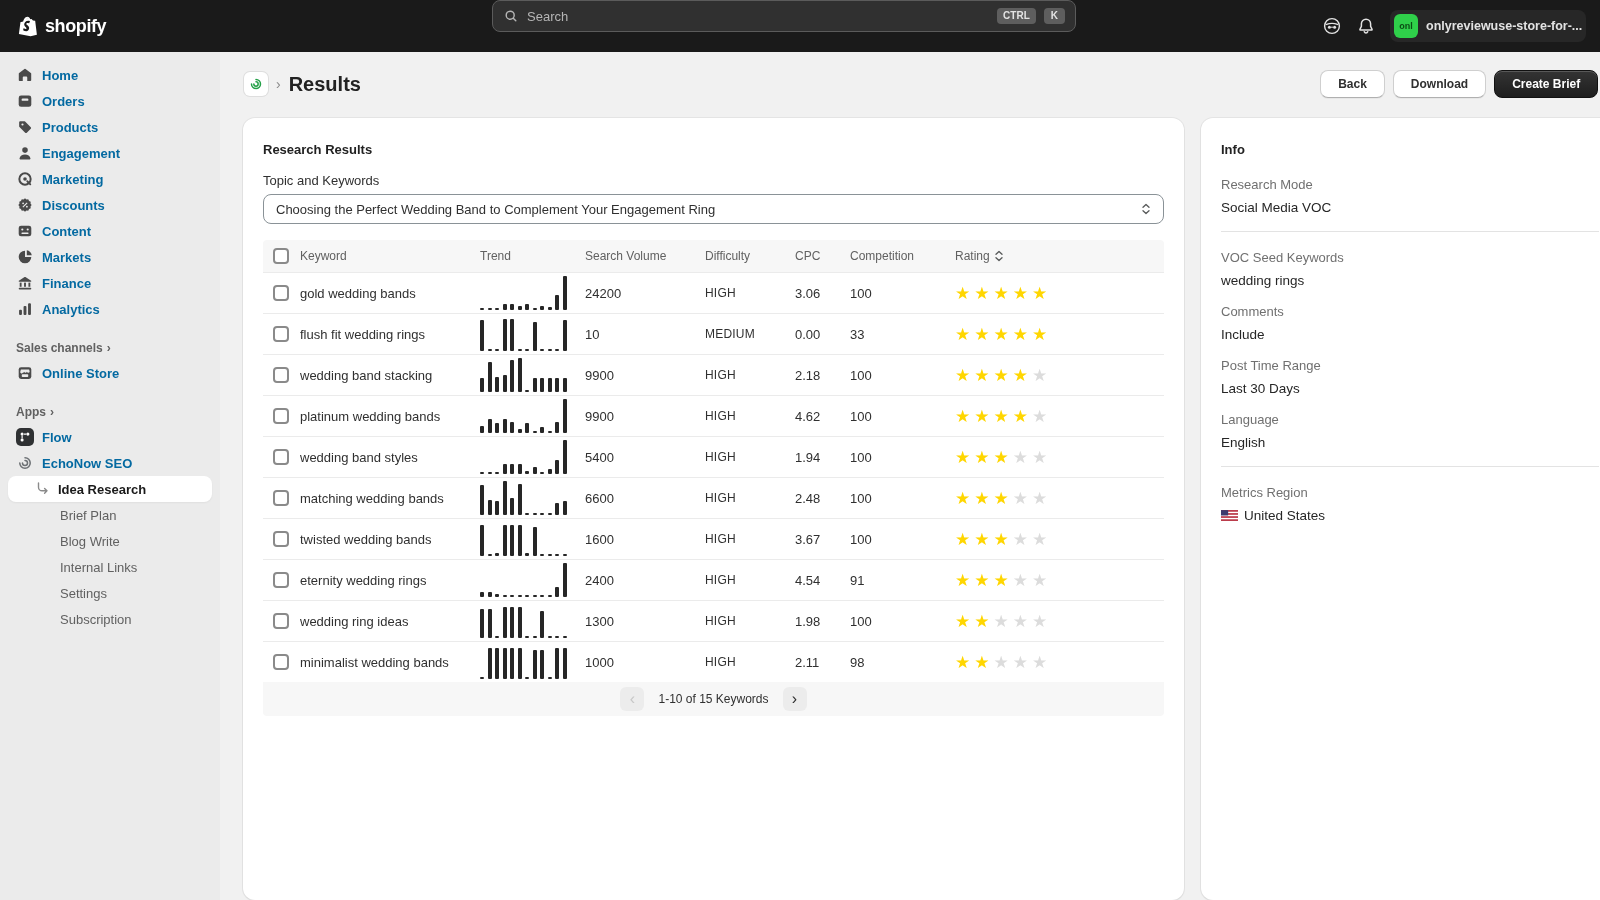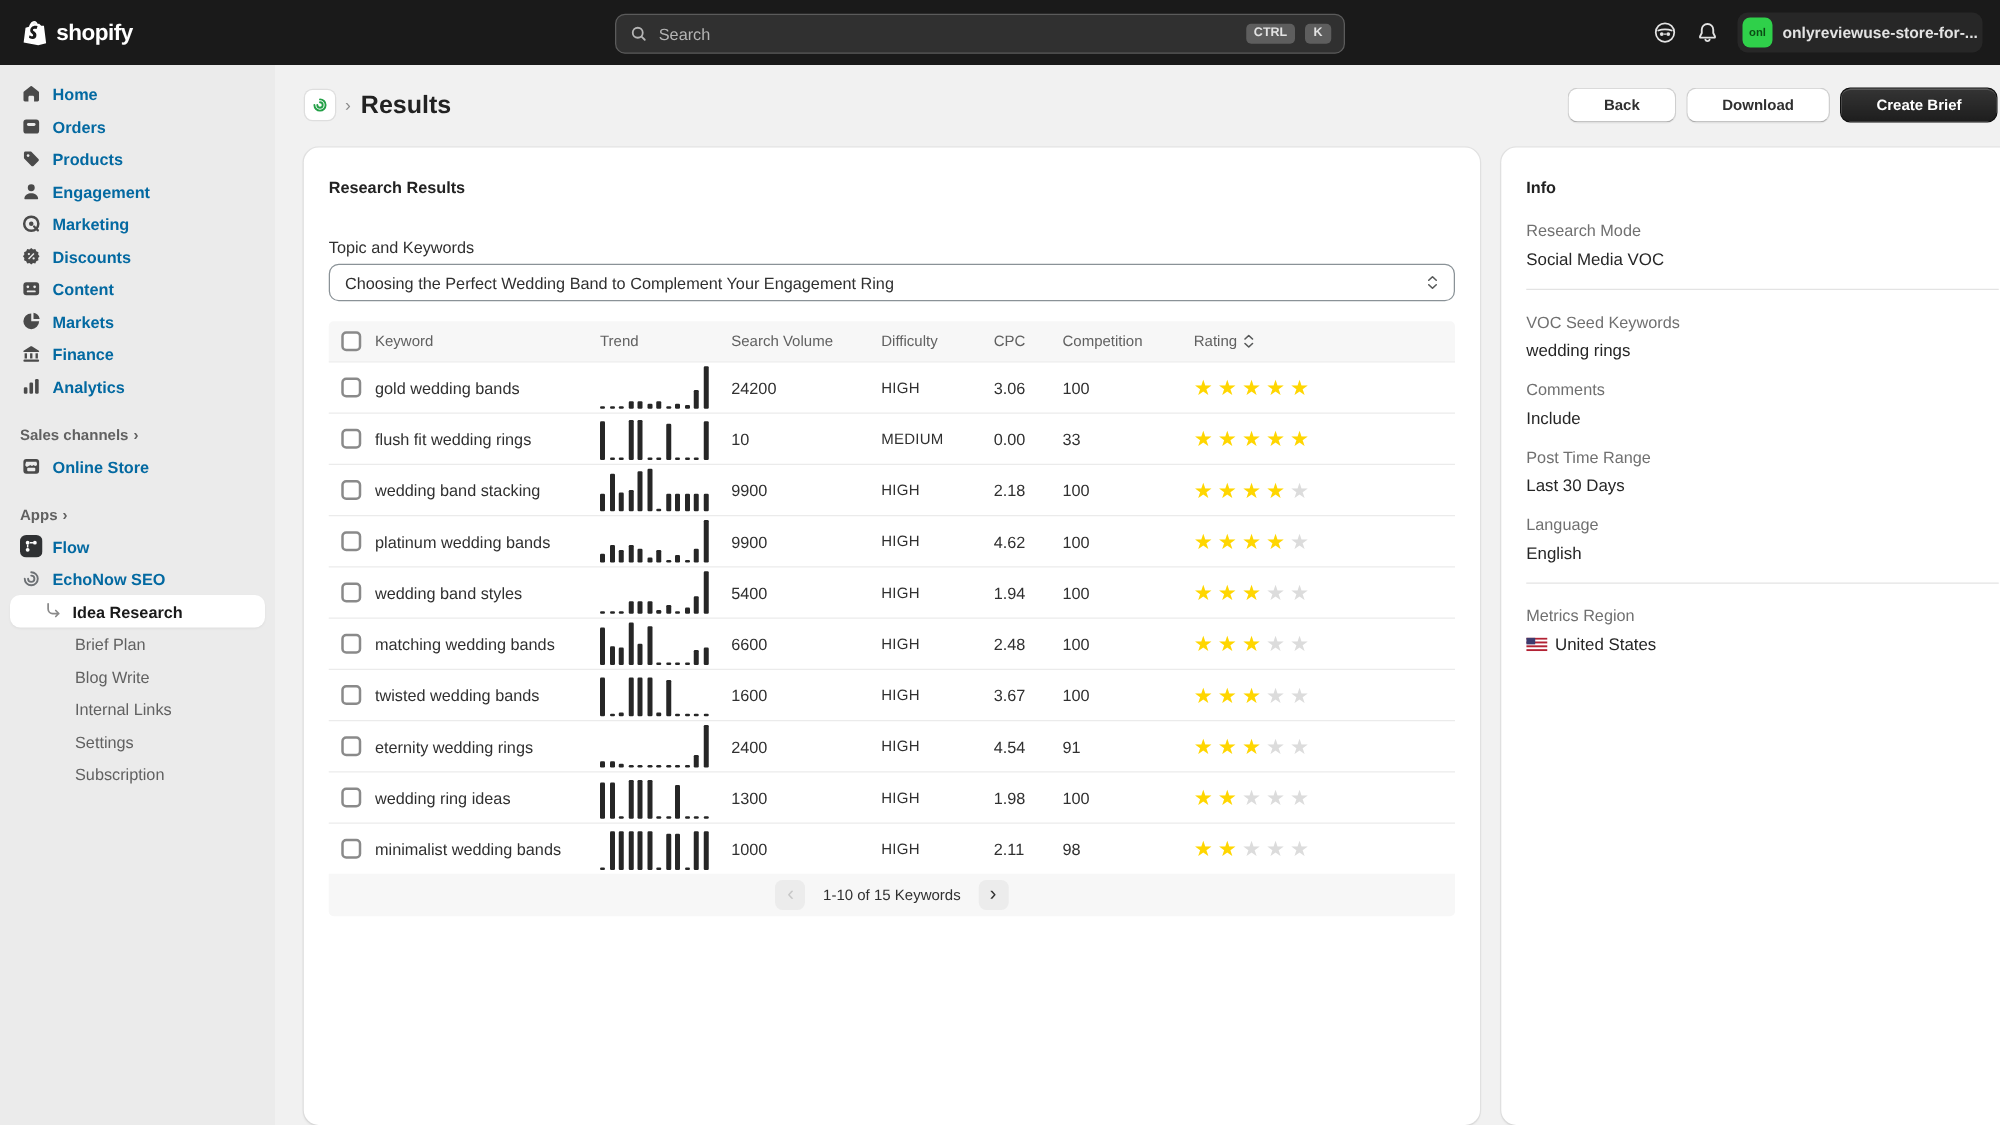--- a/index.html
+++ b/index.html
@@ -3,21 +3,21 @@
 <meta charset="utf-8">
 <style>
   * { margin:0; padding:0; box-sizing:border-box; }
   html,body { width:1600px; height:900px; overflow:hidden; }
   body { font-family:"Liberation Sans", sans-serif; background:#f1f1f1; color:#303030; }
 
   
   .topbar { position:relative; height:52px; background:#1a1a1a; display:flex; align-items:center; padding:0 16px; }
   .logo { display:flex; align-items:center; gap:5px; cursor:pointer; }
   .logo-text { color:#fff; font-size:18px; font-weight:700; letter-spacing:-0.4px; }
-  .searchbox { position:absolute; left:492px; top:11px; width:584px; height:32px; background:#303030; border:1px solid #5b5b5b; border-radius:8px; display:flex; align-items:center; padding:0 10px; gap:8px; cursor:text; }
+  .searchbox { position:absolute; left:492px; top:0; width:584px; height:32px; background:#303030; border:1px solid #5b5b5b; border-radius:8px; display:flex; align-items:center; padding:0 10px; gap:8px; cursor:text; }
   .search-text { color:#b5b5b5; font-size:13px; flex:1; }
   .kbd { background:#5e5e5e; color:#e3e3e3; font-size:10px; font-weight:700; padding:3px 6px; border-radius:4px; line-height:1; }
   .kbd.k { padding:3px 7px; }
   .top-right { position:absolute; right:14px; top:0; height:52px; display:flex; align-items:center; gap:14px; }
   .tb-icon { width:20px; height:20px; display:inline-flex; cursor:pointer; }
   .tb-icon svg { width:100%; height:100%; }
   .store-chip { display:flex; align-items:center; gap:8px; background:#272727; border-radius:8px; padding:4px 10px 4px 4px; cursor:pointer; }
   .store-avatar { width:24px; height:24px; border-radius:6px; background:#2fd04a; color:#0b4d14; font-size:9px; font-weight:700; display:flex; align-items:center; justify-content:center; }
   .store-name { color:#e3e3e3; font-size:12.5px; font-weight:700; max-width:150px; white-space:nowrap; }
 
@@ -35,32 +35,32 @@
   .elbow svg { width:100%; height:100%; }
 
   
   .content { flex:1; display:flex; flex-direction:column; }
   .page-header { display:flex; align-items:center; padding:14px 50px 0 24px; height:50px; }
   .crumb-icon { width:24px; height:24px; background:#fff; border-radius:6px; box-shadow:0 0 0 1px rgba(0,0,0,.08); display:flex; align-items:center; justify-content:center; cursor:pointer; }
   .crumb-icon svg { width:16px; height:16px; }
   .crumb-sep { margin:0 8px; color:#8a8a8a; font-size:14px; }
   .page-title { font-size:20px; font-weight:700; color:#222; }
   .header-actions { margin-left:auto; display:flex; align-items:center; gap:8px; }
-  .btn { height:28px; padding:0 28px; border-radius:8px; font-size:12px; font-weight:700; display:inline-flex; align-items:center; cursor:pointer; font-family:inherit; }
+  .btn { height:28px; padding:0 17px; border-radius:8px; font-size:12px; font-weight:700; display:inline-flex; align-items:center; cursor:pointer; font-family:inherit; }
   .btn-default { background:#fff; border:1px solid #cfcfcf; border-bottom-color:#b0b0b0; box-shadow:0 1px 0 rgba(0,0,0,.04); color:#303030; }
   .btn-primary { background:linear-gradient(180deg,#343434 0%,#1e1e1e 100%); border:1px solid #111; box-shadow:inset 0 1px 0 rgba(255,255,255,.18); color:#fff; }
   .dots-btn { border:none; background:transparent; font-size:16px; font-weight:700; letter-spacing:1px; color:#303030; cursor:pointer; padding:0 4px; }
 
   .layout { display:flex; gap:17px; padding:16px 65px 0 23px; flex:1; align-items:stretch; }
   .card { background:#fff; border-radius:12px; box-shadow:0 0 0 1px rgba(0,0,0,.05), 0 1px 2px rgba(0,0,0,.06); }
   .main-card { width:941px; padding:24px 20px; }
   .info-card { width:418px; padding:24px 20px; flex-shrink:0; }
 
   .card-title { font-size:13px; font-weight:700; color:#222; }
-  .topic-label { margin-top:33px; font-size:13px; color:#303030; }
+  .topic-label { margin-top:16px; font-size:13px; color:#303030; }
   .select { margin-top:6px; height:30px; border:1px solid #8a9297; border-radius:8px; display:flex; align-items:center; justify-content:space-between; padding:0 12px; font-size:13px; color:#303030; cursor:pointer; background:#fff; }
   .select .caret { width:10px; height:14px; display:inline-flex; }
 
   
   .table { margin-top:16px; }
   .thead { display:flex; align-items:center; height:32px; background:#f7f7f7; font-size:12px; color:#616161; border-radius:4px 4px 0 0; }
   .cell { flex-shrink:0; padding:0 4px; display:flex; align-items:center; }
   .c-check { width:33px; padding-left:10px; }
   .c-keyword { width:180px; }
   .c-trend { width:105px; }

